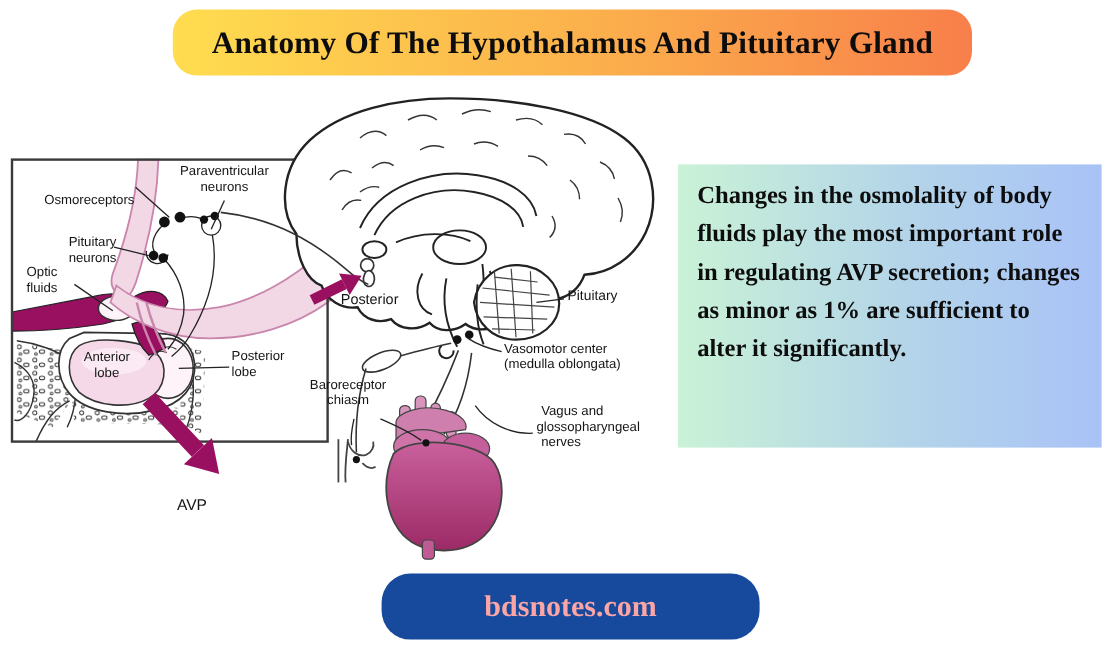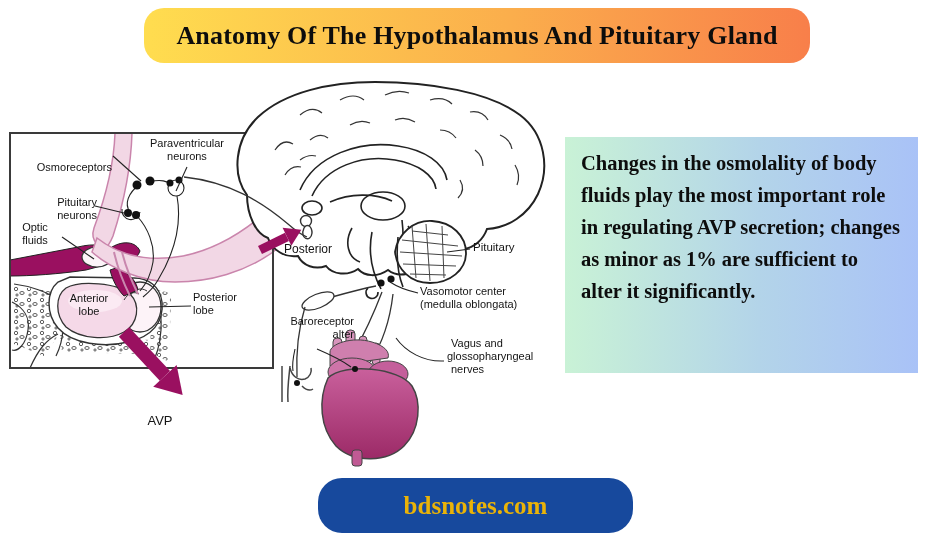--- a/index.html
+++ b/index.html
@@ -19,21 +19,21 @@
            background:linear-gradient(90deg,#c9f2d6 0%,#b3d4e9 55%,#a9c2f7 100%);
            box-sizing:border-box;padding:11px 16px 0 16px;}
   .infobox p{margin:0;font-family:"Liberation Serif", serif;font-weight:700;
              font-size:20.5px;line-height:1.56;color:#0d0d0d;}
 
   
   .footer-btn{left:318px;top:478px;width:315px;height:55px;border-radius:24px;
               background:#17499d;display:flex;align-items:center;justify-content:center;
               text-decoration:none;cursor:pointer;}
   .footer-btn span{font-family:"Liberation Serif", serif;font-weight:700;
-                   font-size:25px;color:#eab308;}
+                   font-size:25px;color:#fca5a5;}
 
   
   .dlabel{font-size:11px;line-height:13px;color:#141414;}
   .tr{text-align:right;margin-top:14px;} .tc{text-align:center;}
   svg{position:absolute;left:0;top:0;}
 </style>
 </head>
 <body>
 
 <svg width="927" height="542" viewBox="0 0 927 542">
@@ -260,23 +260,23 @@
 
 <div class="abs dlabel" style="left:284px;top:243px;width:60px;font-size:12px;">Posterior</div>
 
 <div class="abs dlabel" style="left:473px;top:241px;width:72px;font-size:11.5px;">Pituitary</div>
 
 <div class="abs dlabel" style="left:420px;top:285px;width:130px;">
   <div>Vasomotor center</div>
   <div>(medulla oblongata)</div>
 </div>
 
-<div class="abs dlabel tc" style="left:274px;top:315px;width:80px;text-align:right;">
+<div class="abs dlabel tc" style="left:250px;top:315px;width:80px;">
   <div>Baroreceptor</div>
-  <div>alter</div>
+  <div>chiasm</div>
 </div>
 
 <div class="abs dlabel" style="left:447px;top:337px;width:120px;">
   <div style="padding-left:4px;">Vagus and</div>
   <div>glossopharyngeal</div>
   <div style="padding-left:4px;">nerves</div>
 </div>
 
 <div class="abs banner">
   <h1>Anatomy Of The Hypothalamus And Pituitary Gland</h1>

